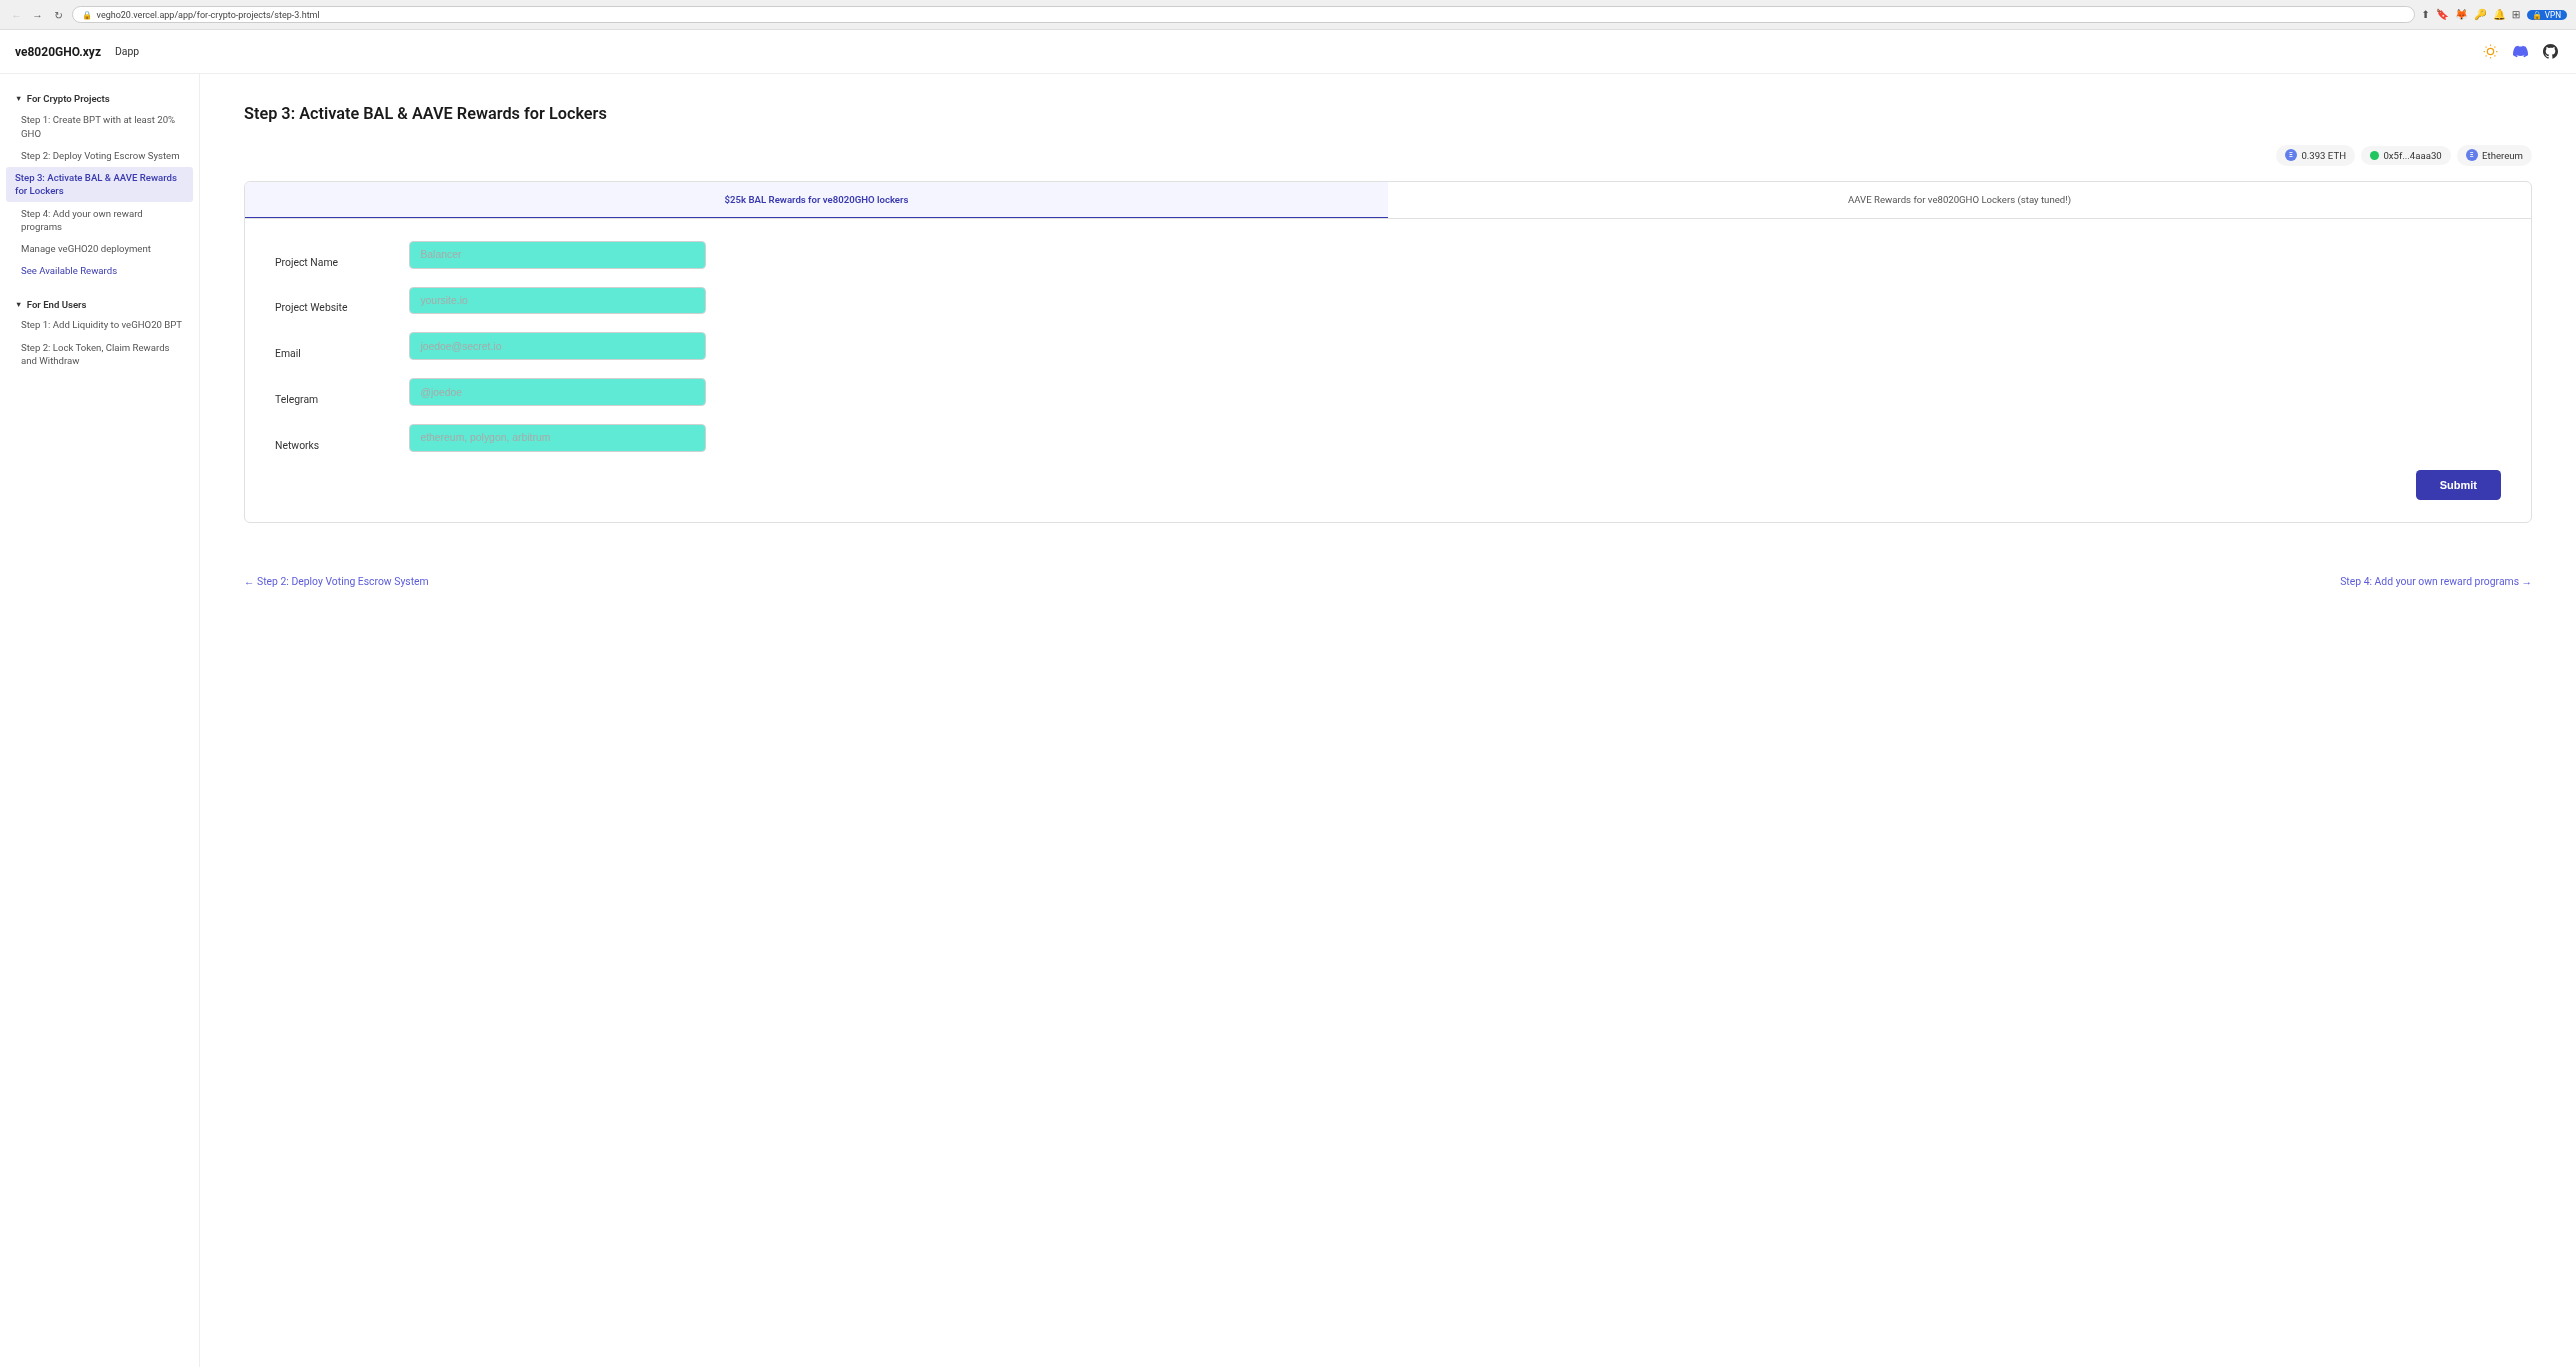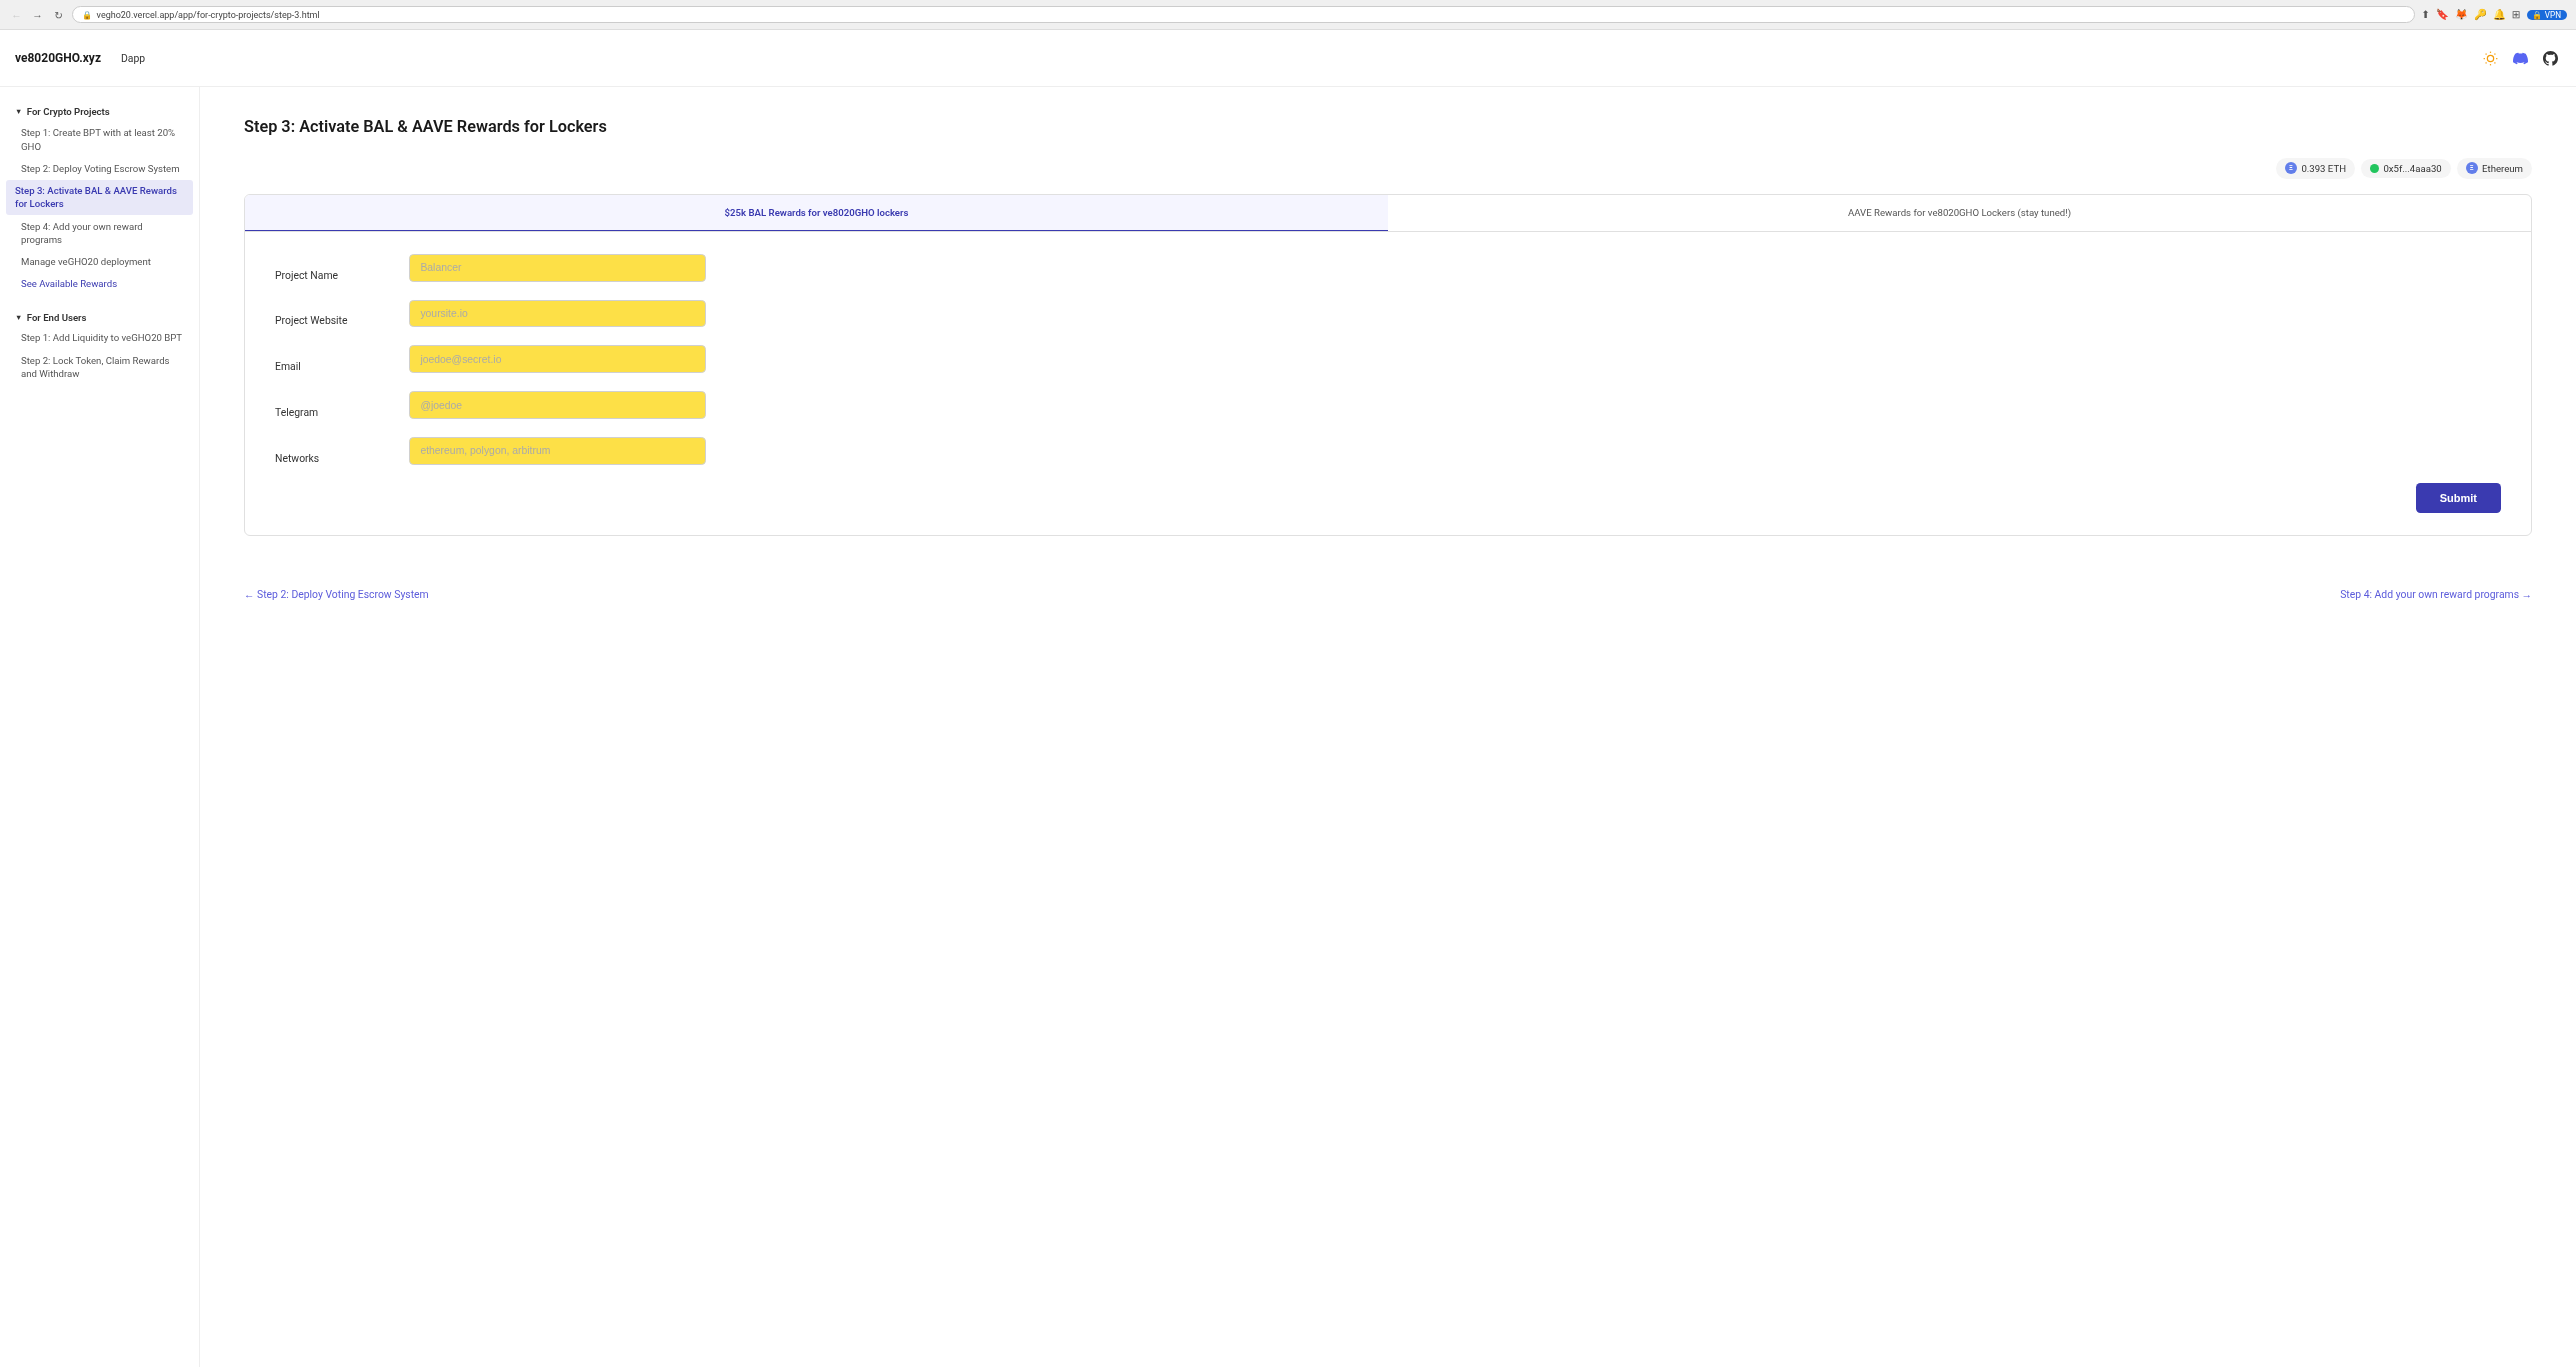--- a/index.html
+++ b/index.html
@@ -18,22 +18,22 @@
     .browser-nav-btn.disabled { color: #ccc; }
     .browser-url-bar {
       flex: 1; background: #fff; border: 0.7px solid #ccc; border-radius: 15px;
       padding: 2.2px 9px; font-size: 9.6px; color: #333; display: flex; align-items: center; gap: 4.4px;
     }
     .browser-url-text { font-size: 9px; color: #444; }
     .browser-actions { display: flex; align-items: center; gap: 6px; color: #555; }
 
     
     .app-header {
-      display: flex; align-items: center; padding: 0 15px; height: 57px;
-      border-bottom: 0.7px solid #eee; gap: 20px;
+      display: flex; align-items: center; padding: 0 15px; height: 44px;
+      border-bottom: 0.7px solid #eee; gap: 14px;
     }
     .app-logo { font-weight: 700; font-size: 12px; color: #1a1a1a; }
     .app-nav-link { font-size: 10.4px; color: #333; text-decoration: none; cursor: pointer; }
     .app-header-right { margin-left: auto; display: flex; align-items: center; gap: 9px; }
     .header-icon { width: 21px; height: 21px; display: flex; align-items: center; justify-content: center; cursor: pointer; }
 
     .app-body { display: flex; height: calc(100vh - 68px); overflow: hidden; }
 
     
     .sidebar {
@@ -99,21 +99,21 @@
     .form-body { padding: 22px 30px; }
     .form-row {
       display: flex; align-items: flex-end; margin-bottom: 18px;
       gap: 15px;
     }
     .form-label {
       width: 119px; min-width: 119px; font-size: 10.4px; color: #333; font-weight: 400;
     }
     .form-input {
       flex: 1; padding: 7.4px 10.4px; border: 0.7px solid #d0d0d0; border-radius: 4.4px;
-      font-size: 10.4px; color: #666; background: #fde047; outline: none;
+      font-size: 10.4px; color: #666; background: #5eead4; outline: none;
       max-width: 297px;
     }
     .form-input::placeholder { color: #aaa; }
 
     .submit-btn {
       background: #3a3ab0; color: #fff; border: none; border-radius: 4.4px;
       padding: 9px 24px; font-size: 11px; font-weight: 600; cursor: pointer;
       display: block; margin-left: auto;
     }
 

